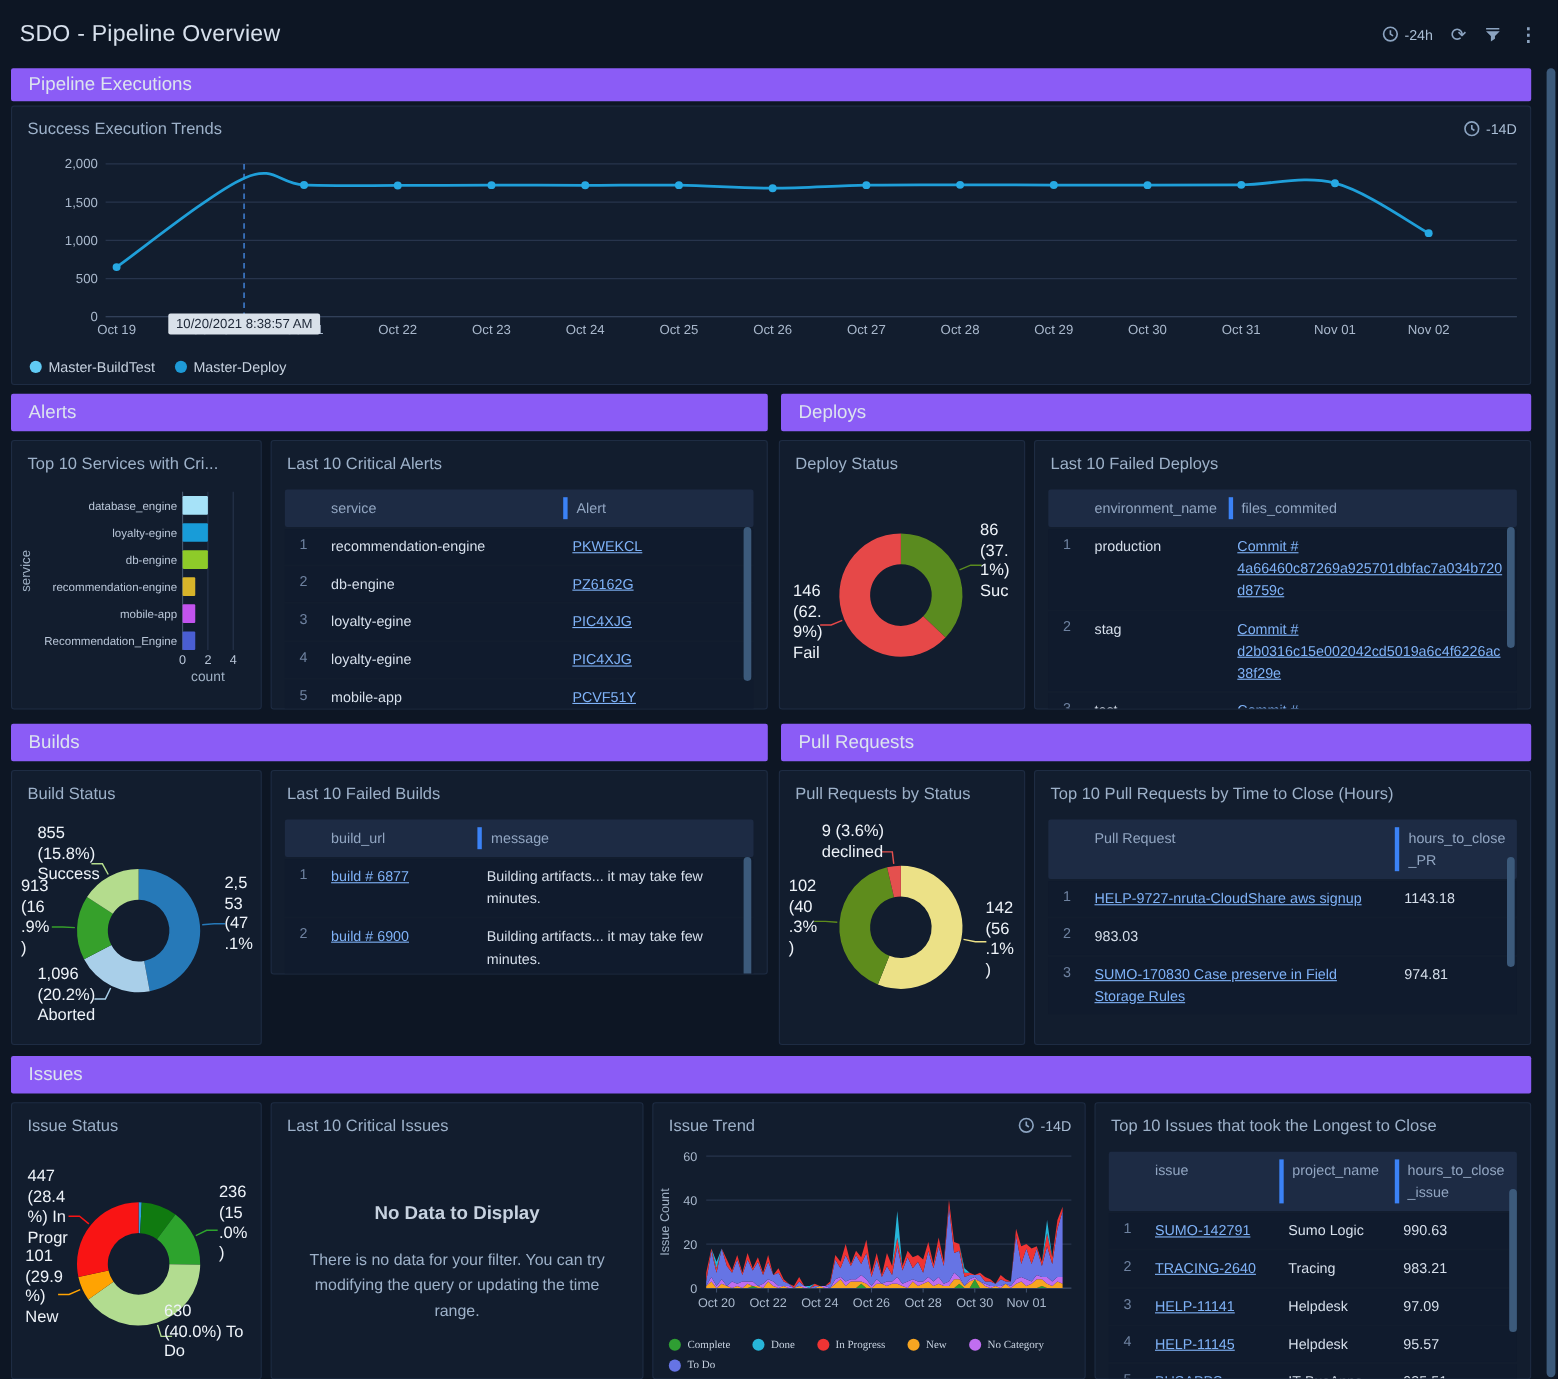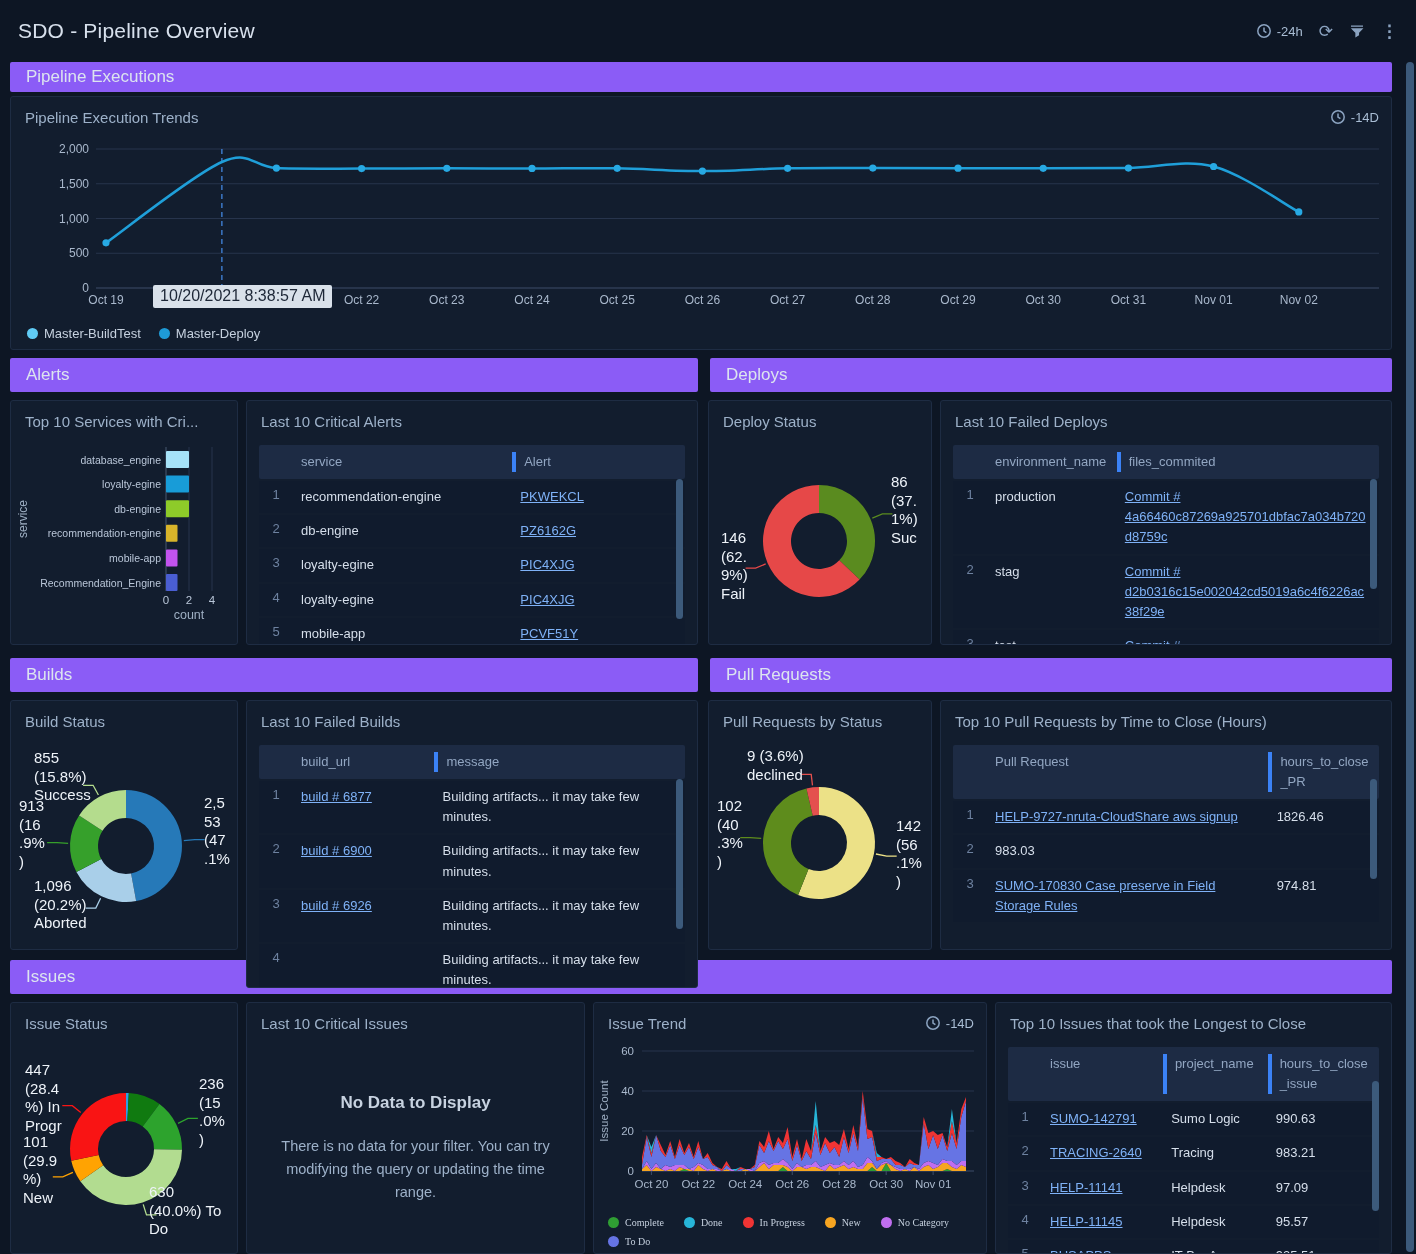--- a/index.html
+++ b/index.html
@@ -12,21 +12,21 @@
   .page-title { font-size:21px; color:#d7e0ec; letter-spacing:.2px; }
   .topbar-right { display:flex; align-items:center; gap:16px; color:#8ba3c0; }
   .timebadge { display:flex; align-items:center; gap:5px; font-size:13px; color:#a9bdd4; cursor:pointer; }
   .icon-btn { display:flex; align-items:center; cursor:pointer; color:#8ba3c0; }
   .glyph { font-size:17px; line-height:1; }
   .band { position:absolute; background:#8b5cf6; display:flex; align-items:center; padding-left:16px; font-size:17px; color:#dce4ef; border-radius:2px; }
   .panel { position:absolute; background:#121d2e; border:1px solid #1e2c43; border-radius:3px; overflow:hidden; }
   .panel-title { position:absolute; left:14px; top:12px; font-size:15px; color:#9db1c9; white-space:nowrap; z-index:3; }
   .panel-badge { position:absolute; right:12px; top:12px; z-index:3; }
   svg { position:absolute; left:0; top:0; }
-  .tooltip { position:absolute; left:142px; top:188px; z-index:4; background:#d9e1ea; color:#1d2737; font-size:16px; padding:2px 7px 3px; border-radius:2px; white-space:nowrap; }
+  .tooltip { position:absolute; left:142px; top:188px; z-index:4; background:#d9e1ea; color:#1d2737; font-size:12px; padding:2px 7px 3px; border-radius:2px; white-space:nowrap; }
   .legend-row { position:absolute; left:16px; bottom:8px; display:flex; gap:18px; align-items:center; z-index:3; }
   .legend-item { display:flex; align-items:center; gap:6px; font-size:13px; color:#c6d1df; }
   .legend-dot { width:11px; height:11px; border-radius:50%; flex:none; }
   .pie-label { position:absolute; font-size:15px; line-height:1.24; color:#eef3f9; white-space:pre-line; z-index:3; }
   .tbl-wrap { position:absolute; left:12px; right:12px; top:44px; bottom:6px; }
   .t-head { display:flex; background:#1d2b44; color:#92a6c2; font-size:13px; padding:7px 0; border-radius:2px; }
   .t-row { display:flex; background:#101b2d; margin-top:2px; padding:6px 0; font-size:13px; color:#d6dfeb; align-items:flex-start; }
   .t-num { width:34px; text-align:center; color:#6e82a0; flex:none; }
   .t-cell { padding:0 8px; word-break:break-word; line-height:1.55; }
   .t-head .t-cell.hdiv { border-left:4px solid #3b82f6; }
@@ -69,21 +69,21 @@
   </div>
 
   <div class="band" style="left:10px;top:62px;width:1382px;height:30px;">Pipeline Executions</div>
   <div class="band" style="left:10px;top:358px;width:688px;height:34px;">Alerts</div>
   <div class="band" style="left:710px;top:358px;width:682px;height:34px;">Deploys</div>
   <div class="band" style="left:10px;top:658px;width:688px;height:34px;">Builds</div>
   <div class="band" style="left:710px;top:658px;width:682px;height:34px;">Pull Requests</div>
   <div class="band" style="left:10px;top:960px;width:1382px;height:34px;">Issues</div>
 
   <div class="panel" id="p-trends" style="left:10px;top:96px;width:1382px;height:254px;">
-    <div class="panel-title">Pipeline Execution Trends</div>
+    <div class="panel-title">Success Execution Trends</div>
     <div class="panel-badge timebadge">
       <svg width="16" height="16" style="position:static">
           <circle cx="8" cy="8" r="6.2" fill="none" stroke="#8ba3c0" stroke-width="1.5"></circle>
           <path d="M8 4.6 V8 L10.4 9.6" fill="none" stroke="#8ba3c0" stroke-width="1.5"></path>
         </svg>
       <span>-14D</span>
     </div>
     <div id="c-trends">
         <svg width="1382" height="254">
           <line x1="85" y1="191" x2="1368" y2="191" stroke="#3c4d68" stroke-width="1"></line>
@@ -277,21 +277,21 @@
 Aborted</div>
       <div class="pie-label" style="left: 8px; top: 96px; width: 36px;">913
 (16
 .9%
 )</div>
       <div class="pie-label" style="left: 23px; top: 48px; width: 80px;">855
 (15.8%)
 Success</div>
     </div>
 
-  <div class="panel" id="p-failbuild" style="left:246px;top:700px;width:452px;height:288px;">
+  <div class="panel" id="p-failbuild" style="left:246px;top:700px;width:452px;height:186px;">
     <div class="panel-title">Last 10 Failed Builds</div>
     <div class="tbl-wrap" id="tbl-builds">
         <div class="t-head">
           <div class="t-num"></div>
           <div class="t-cell" style="width: 36%;">build_url</div>
           <div class="t-cell hdiv" style="width: 64%;">message</div>
         </div>
         <div class="t-row">
           <div class="t-num">1</div>
           <div class="t-cell" style="width: 36%;"><span class="t-link">build # 6877</span></div>
@@ -344,21 +344,21 @@
     <div class="panel-title">Top 10 Pull Requests by Time to Close (Hours)</div>
     <div class="tbl-wrap" id="tbl-prs">
         <div class="t-head">
           <div class="t-num"></div>
           <div class="t-cell" style="width: 72%;">Pull Request</div>
           <div class="t-cell hdiv" style="width: 28%;">hours_to_close_PR</div>
         </div>
         <div class="t-row">
           <div class="t-num">1</div>
           <div class="t-cell" style="width: 72%;"><span class="t-link">HELP-9727-nruta-CloudShare aws signup</span></div>
-          <div class="t-cell" style="width: 28%;">1826.46</div>
+          <div class="t-cell" style="width: 28%;">1143.18</div>
         </div>
         <div class="t-row">
           <div class="t-num">2</div>
           <div class="t-cell" style="width: 28%;">983.03</div>
         </div>
         <div class="t-row">
           <div class="t-num">3</div>
           <div class="t-cell" style="width: 72%;"><span class="t-link">SUMO-170830 Case preserve in Field Storage Rules</span></div>
           <div class="t-cell" style="width: 28%;">974.81</div>
         </div>

